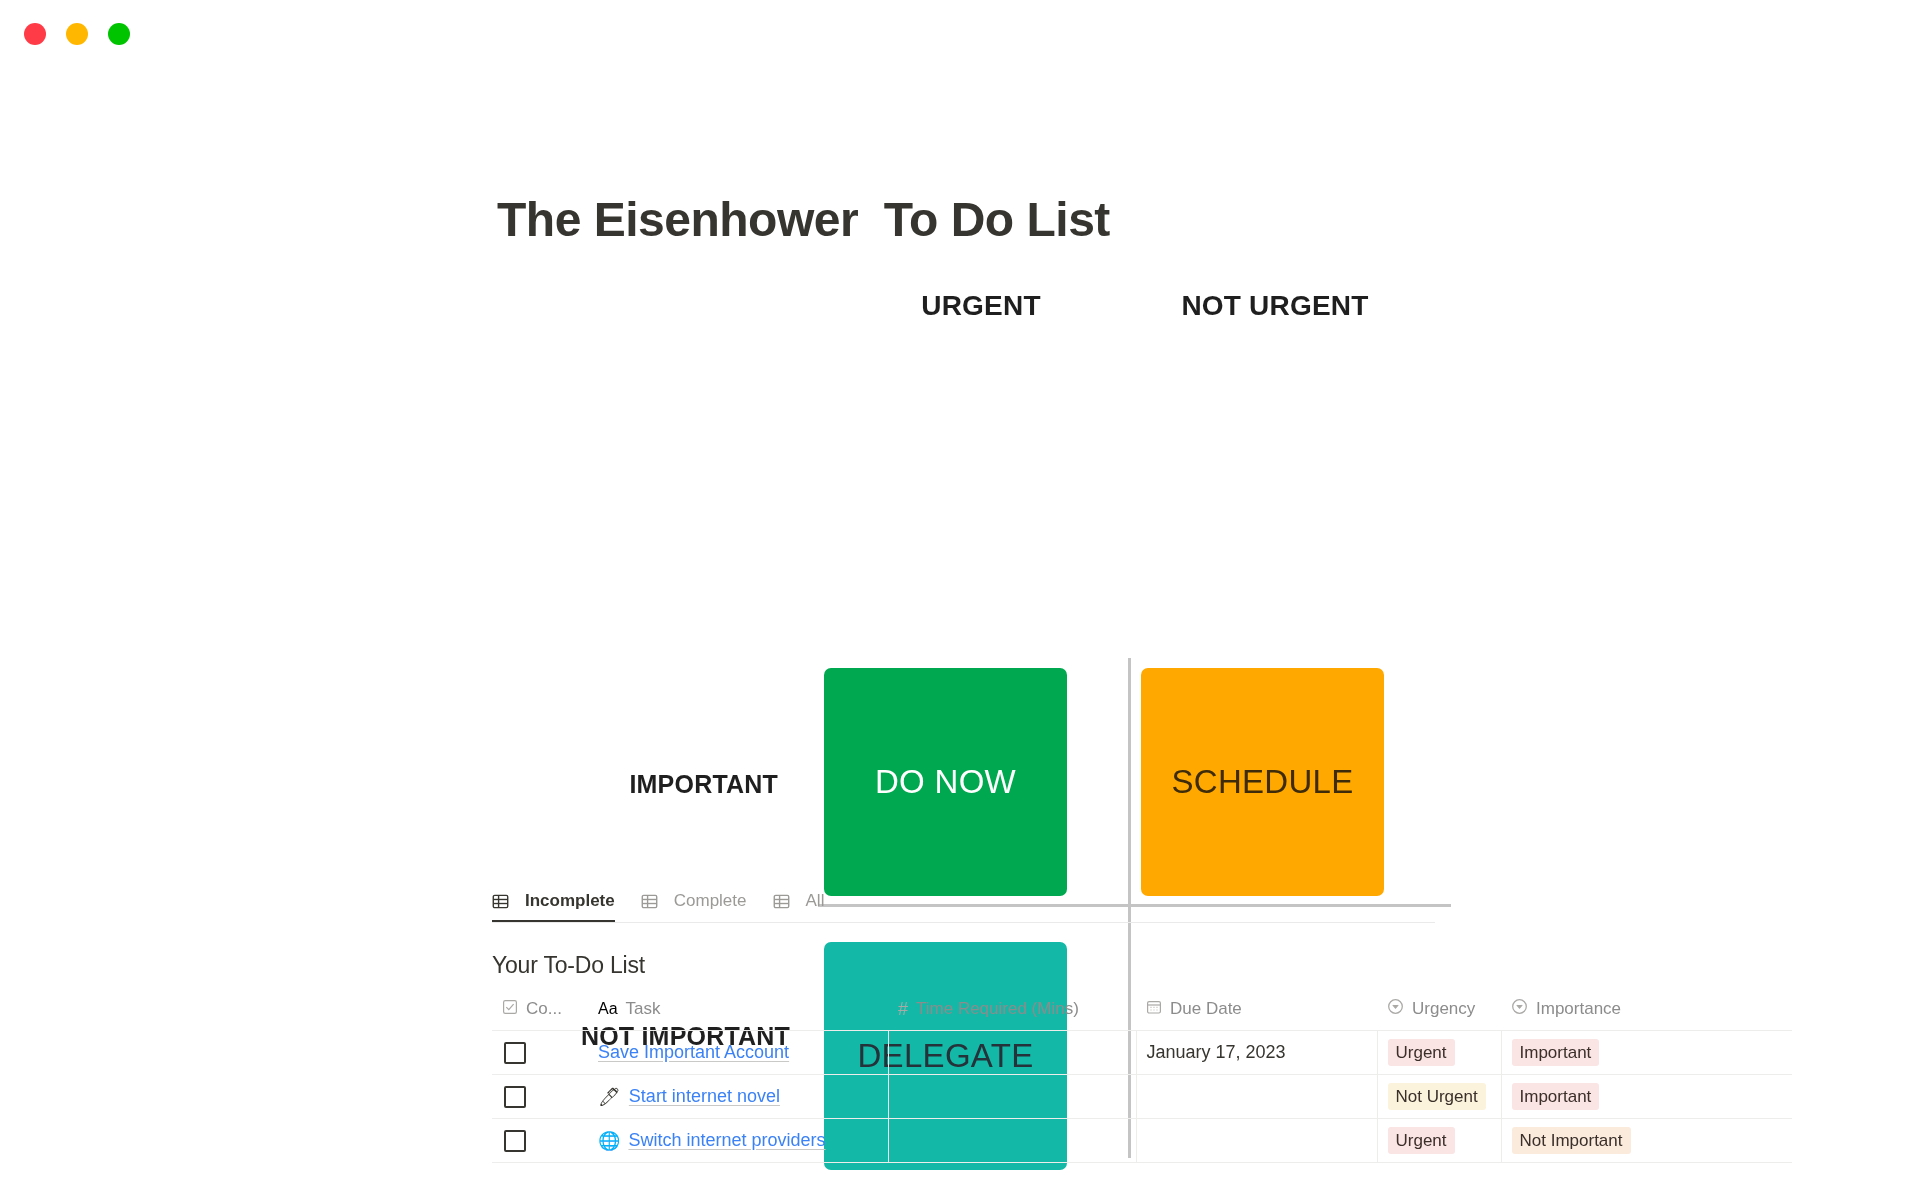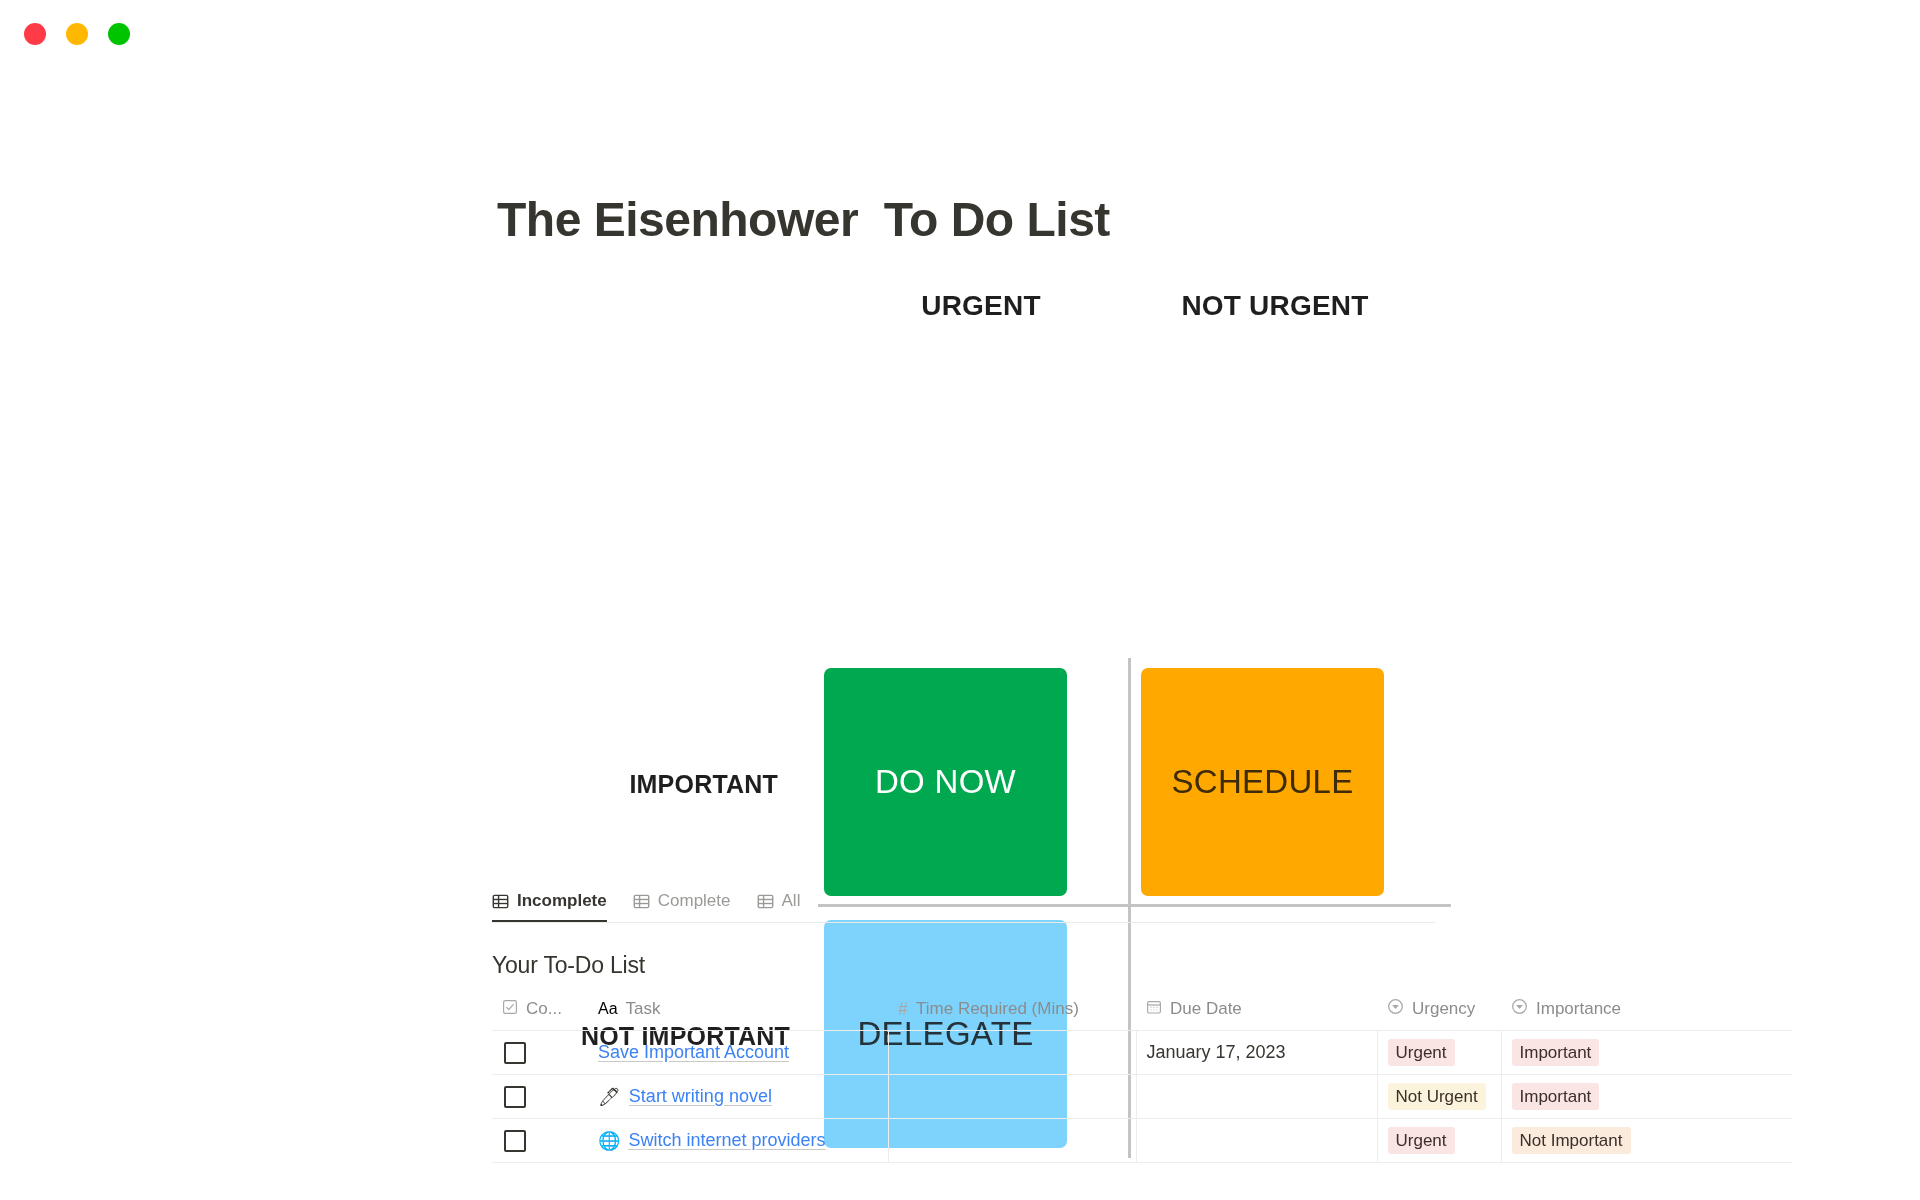--- a/index.html
+++ b/index.html
@@ -76,21 +76,21 @@
 
   
   .db { position: absolute; left: 0; top: 880px; width: 1920px; }
 
   .tabs {
     position: absolute; left: 492px; top: 0;
     display: flex; align-items: flex-end; gap: 26px;
     height: 42px;
   }
   .tab {
-    display: flex; align-items: center; gap: 8px;
+    display: flex; align-items: center; gap: 16px;
     font-size: 17px; color: #9b9a97;
     padding-bottom: 9px; cursor: pointer;
     border-bottom: 2px solid transparent;
   }
   .tab.active { color: #37352f; font-weight: 700; border-bottom-color: #37352f; }
   .tab svg { display: block; }
 
   .tabs-rule {
     position: absolute; left: 492px; top: 42px;
     width: 943px; height: 1px; background: #eaeaea;
@@ -179,21 +179,21 @@
     <div class="col-head not-urgent">NOT URGENT</div>
 
     <div class="row-head important">IMPORTANT</div>
     <div class="row-head not-important">NOT IMPORTANT</div>
 
     <div class="grid-line v"></div>
     <div class="grid-line h"></div>
 
     <div class="quad schedule" id="quad-1" style="background: rgb(255, 168, 0); color: rgb(61, 43, 10);">SCHEDULE</div>
     <div class="quad do-now" id="quad-0" style="background: rgb(0, 169, 79); color: rgb(255, 255, 255);">DO NOW</div>
-    <div class="quad delegate" id="quad-2" style="background: #7dd3fc; color: rgb(37, 50, 58);">DELEGATE</div>
+    <div class="quad delegate" id="quad-2" style="background: #14b8a6; color: rgb(37, 50, 58); margin-top: 22px;">DELEGATE</div>
   </div>
 
   <div class="db">
 
     <div class="tabs">
       <div class="tab active">
         <span>
           <svg width="17" height="17" viewBox="0 0 16 16" fill="none" stroke="currentColor" stroke-width="1.3">
             <rect x="1.2" y="2.2" width="13.6" height="11.6" rx="1.3"></rect>
             <line x1="1.2" y1="6.1" x2="14.8" y2="6.1"></line>
@@ -320,21 +320,21 @@
             <td><span class="tag pink">Urgent</span></td>
             <td><span class="tag pink">Important</span></td>
           </tr>
           <tr>
             <td class="col-check">
               <span class="checkbox"></span>
             </td>
             <td>
               <span class="task-cell">
                 <span class="task-emoji">🖊</span>
-                <span class="task-link">Start writing novel</span>
+                <span class="task-link">Start internet novel</span>
               </span>
             </td>
             <td></td>
             <td></td>
             <td><span class="tag yellow">Not Urgent</span></td>
             <td><span class="tag pink">Important</span></td>
           </tr>
           <tr>
             <td class="col-check">
               <span class="checkbox"></span>

